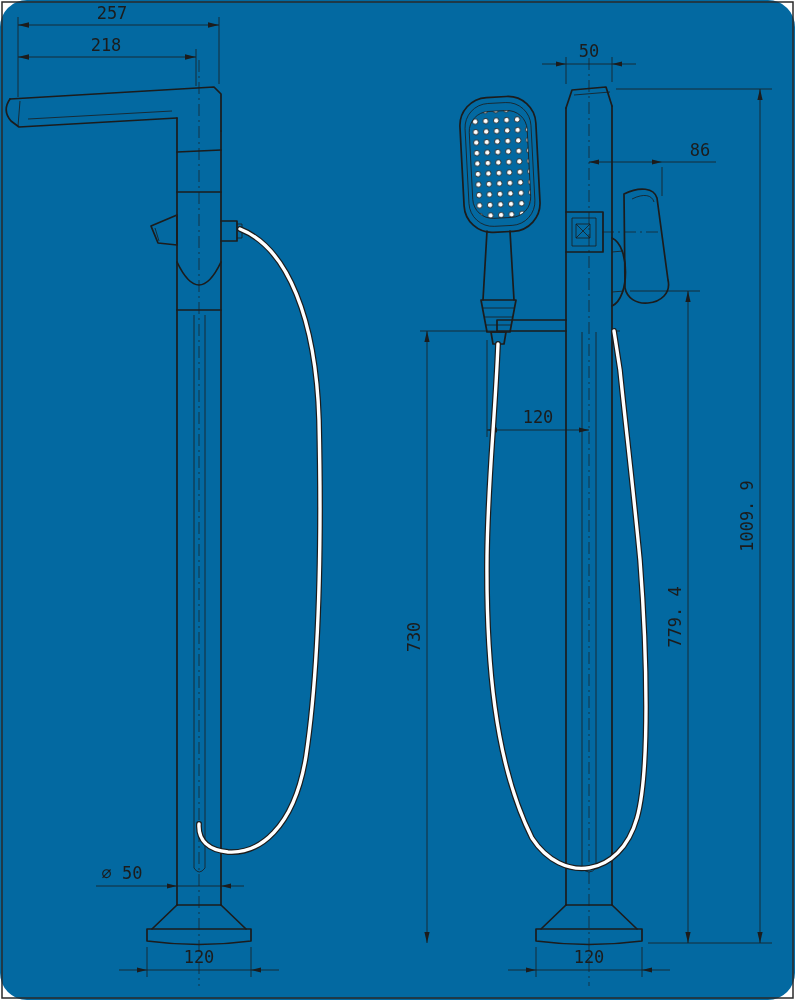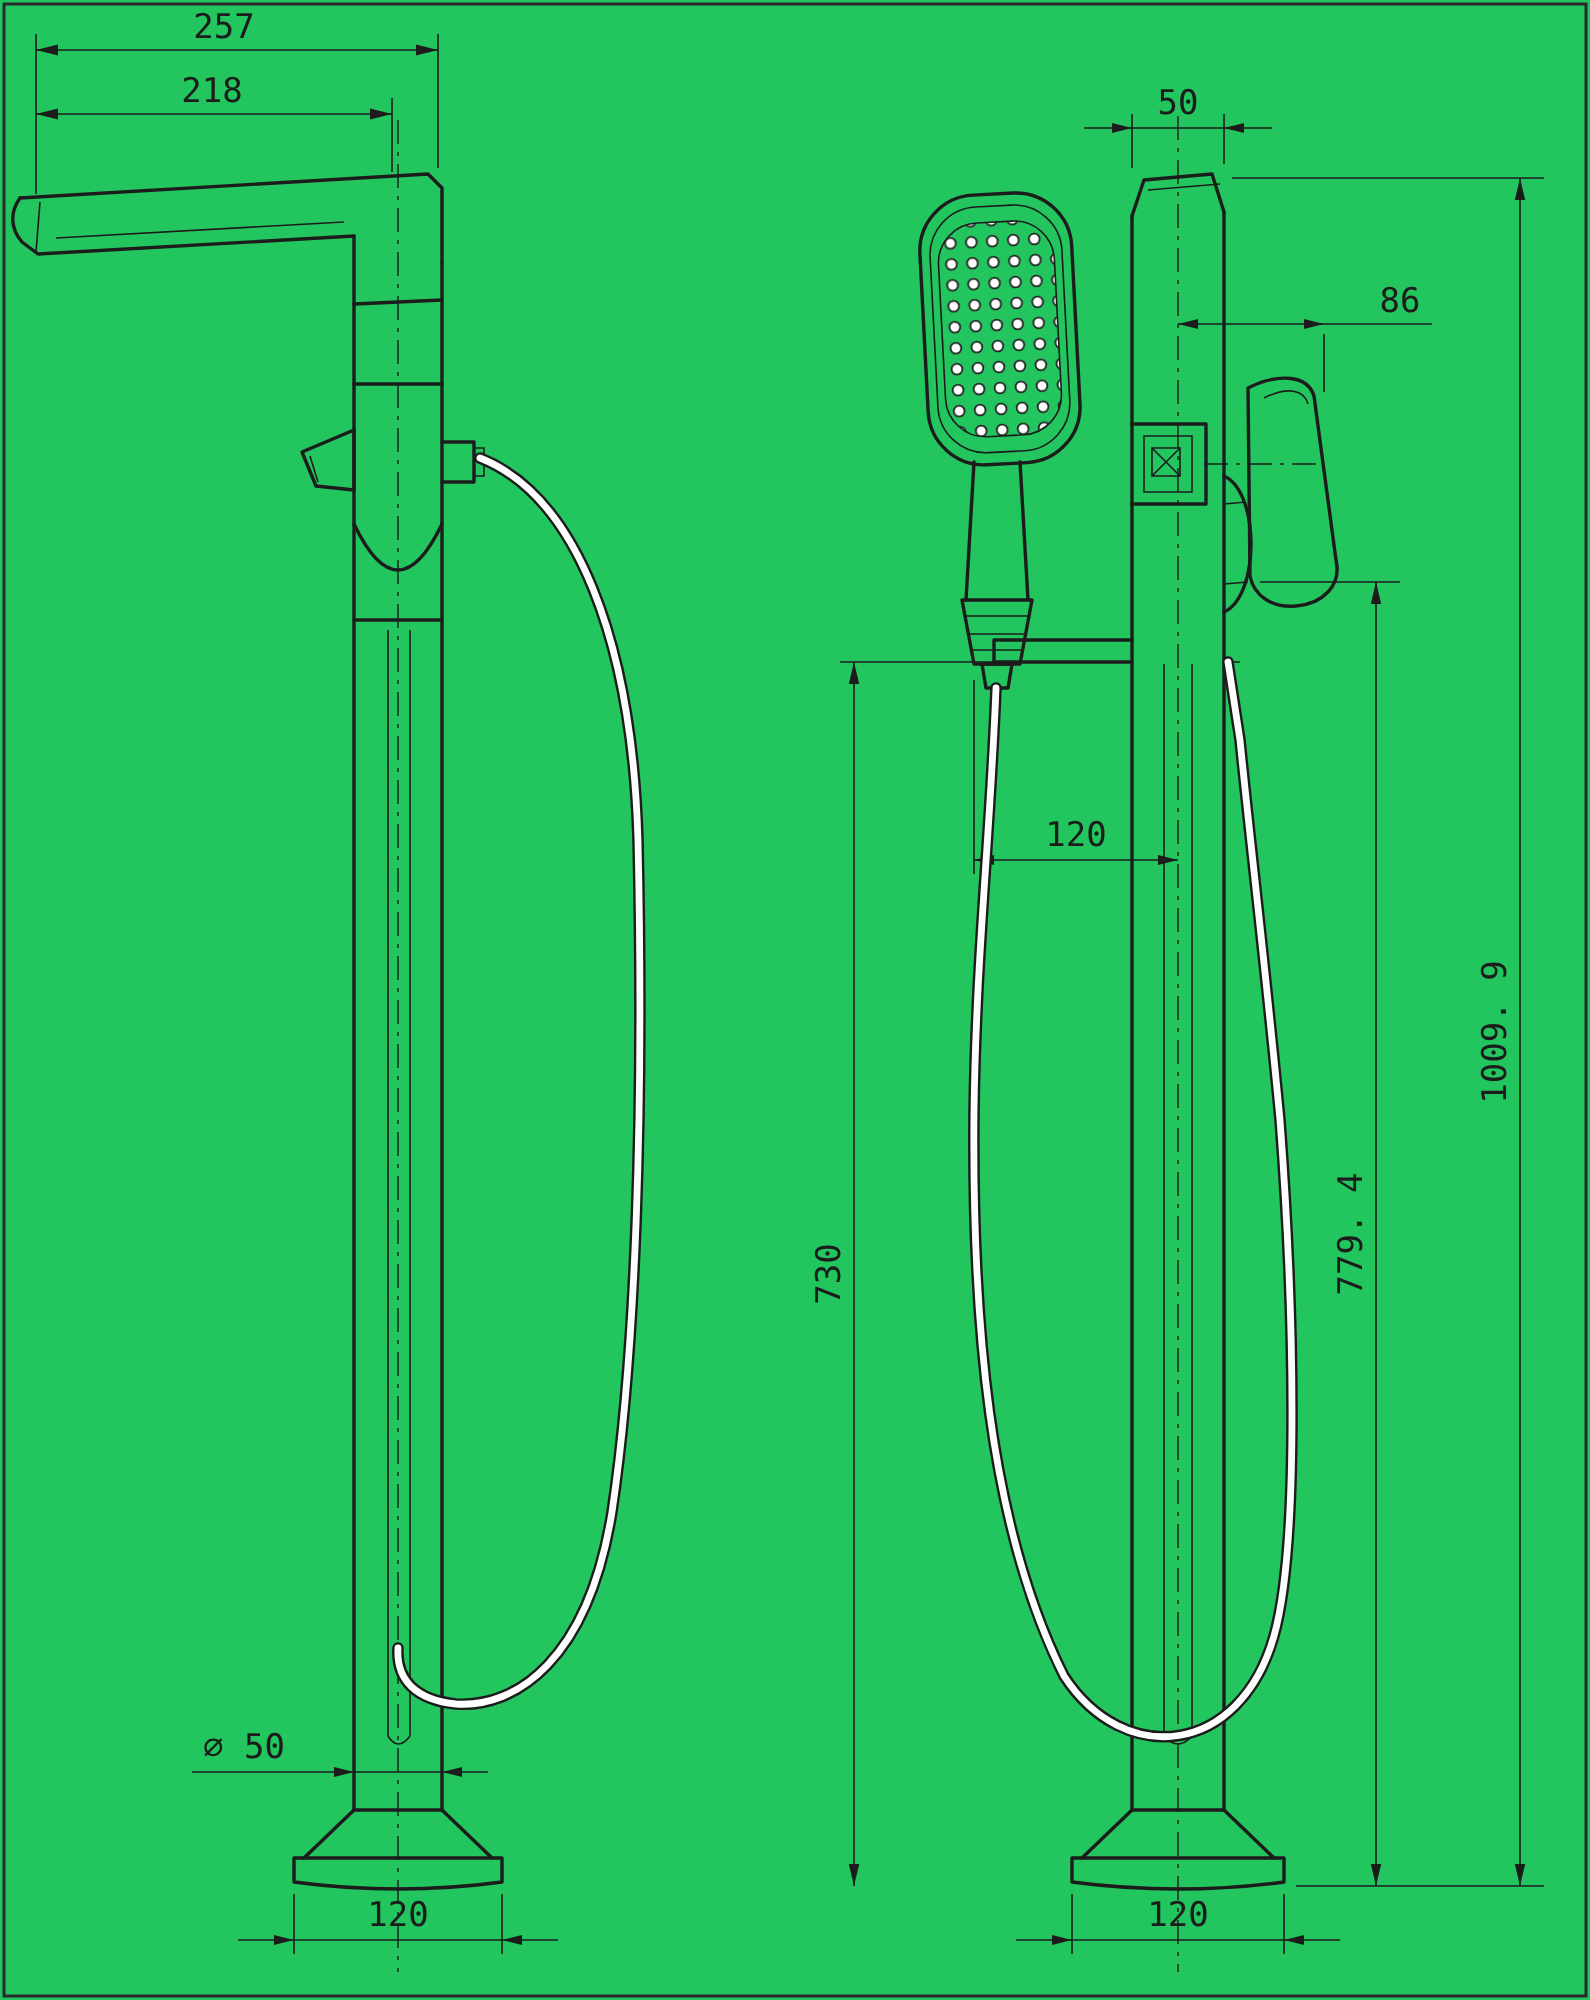--- a/index.html
+++ b/index.html
@@ -1,18 +1,19 @@
 <!DOCTYPE html>
 <html><head>
 <meta charset="utf-8">
 <style>
   html,body{margin:0;padding:0;background:#ffffff;}
   .page{
-    width:795px;height:1000px;position:relative;background:#22c55e;
+    width:795px;height:1000px;position:relative;background:#0369a1;
     font-family:"DejaVu Sans Mono","Liberation Mono",monospace;
+    border-radius:27px;
   }
   svg{display:block;}
   .thick{stroke:#1c1c1c;stroke-width:1.7;fill:none;stroke-linejoin:round;stroke-linecap:round;}
   .thin{stroke:#1c1c1c;stroke-width:0.8;fill:none;}
   .dim{stroke:#1c1c1c;stroke-width:0.8;fill:none;}
   .cl{stroke:#1c1c1c;stroke-width:0.7;fill:none;stroke-dasharray:12 4 2 4;}
   .arrow{fill:#1c1c1c;stroke:none;}
   text{font-family:"DejaVu Sans Mono","Liberation Mono",monospace;font-size:17px;fill:#1c1c1c;}
   .hose-outer{stroke:#1c1c1c;stroke-width:5.8;fill:none;stroke-linecap:round;}
   .hose-inner{stroke:#ffffff;stroke-width:3.4;fill:none;stroke-linecap:round;}

